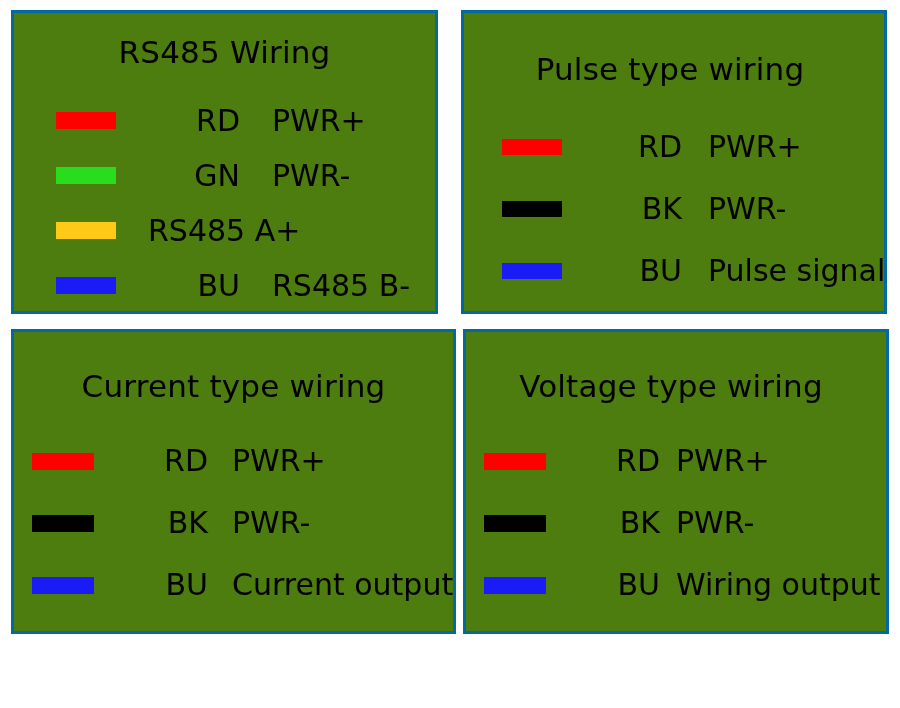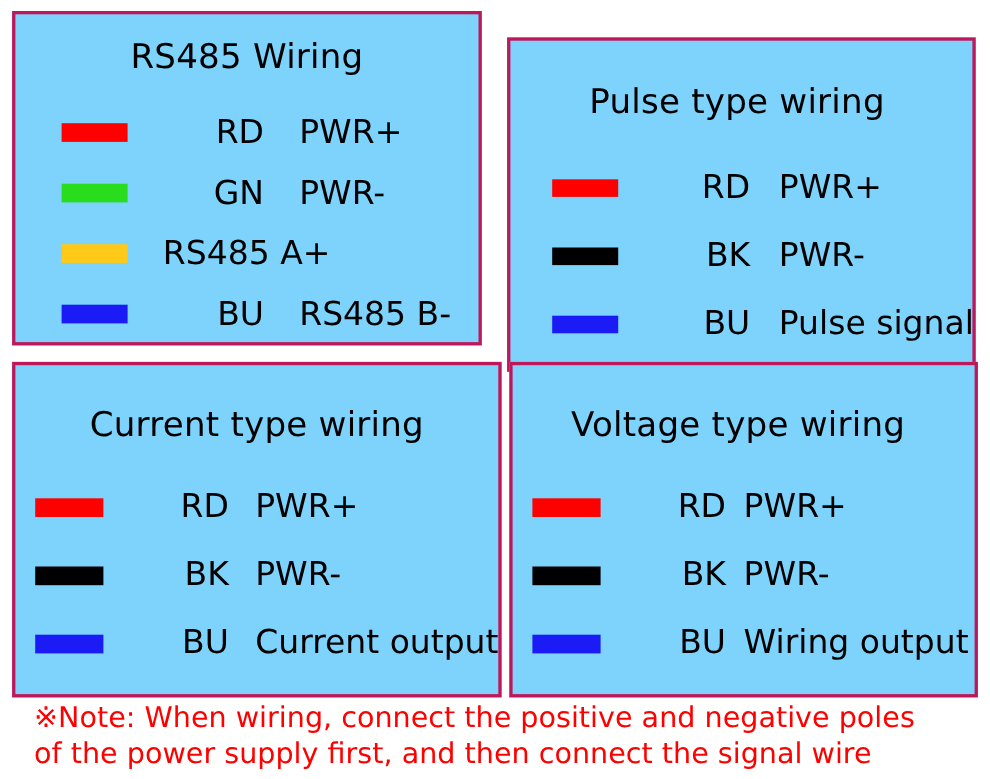--- a/index.html
+++ b/index.html
@@ -20,25 +20,25 @@
   #sheet {
     position: relative;
     width: 900px;
     height: 708px;
   }
 
   
   .panel {
     position: absolute;
     box-sizing: border-box;
-    border: 3px solid #be185d;
-    background: #7dd3fc;
+    border: 3px solid #0369a1;
+    background: #4d7c0f;
   }
   #panel-rs485   { left: 11px;  top: 10px;  width: 427px; height: 304px; }
-  #panel-pulse   { left: 461px; top: 10px;  width: 426px; height: 304px; margin-top: 24px; }
+  #panel-pulse   { left: 461px; top: 10px;  width: 426px; height: 304px; }
   #panel-current { left: 11px;  top: 329px; width: 445px; height: 305px; }
   #panel-voltage { left: 463px; top: 329px; width: 426px; height: 305px; }
 
   .panel-title {
     position: absolute;
     left: 0;
     right: 0;
     text-align: center;
     font-size: 31px;
     line-height: 36px;
@@ -227,18 +227,14 @@
 
       <div class="legend-row">
         <span class="swatch" style="background-color: rgb(27, 27, 245);"></span>
         <span class="wire-code">BU</span>
         <span class="wire-desc">Wiring output</span>
       </div>
 
     </div>
   </div>
 
-  <div id="note">
-    <span class="note-line">※Note: When wiring, connect the positive and negative poles</span>
-    <span class="note-line">of the power supply first, and then connect the signal wire</span>
-  </div>
 
 </div>
 
 </body></html>

